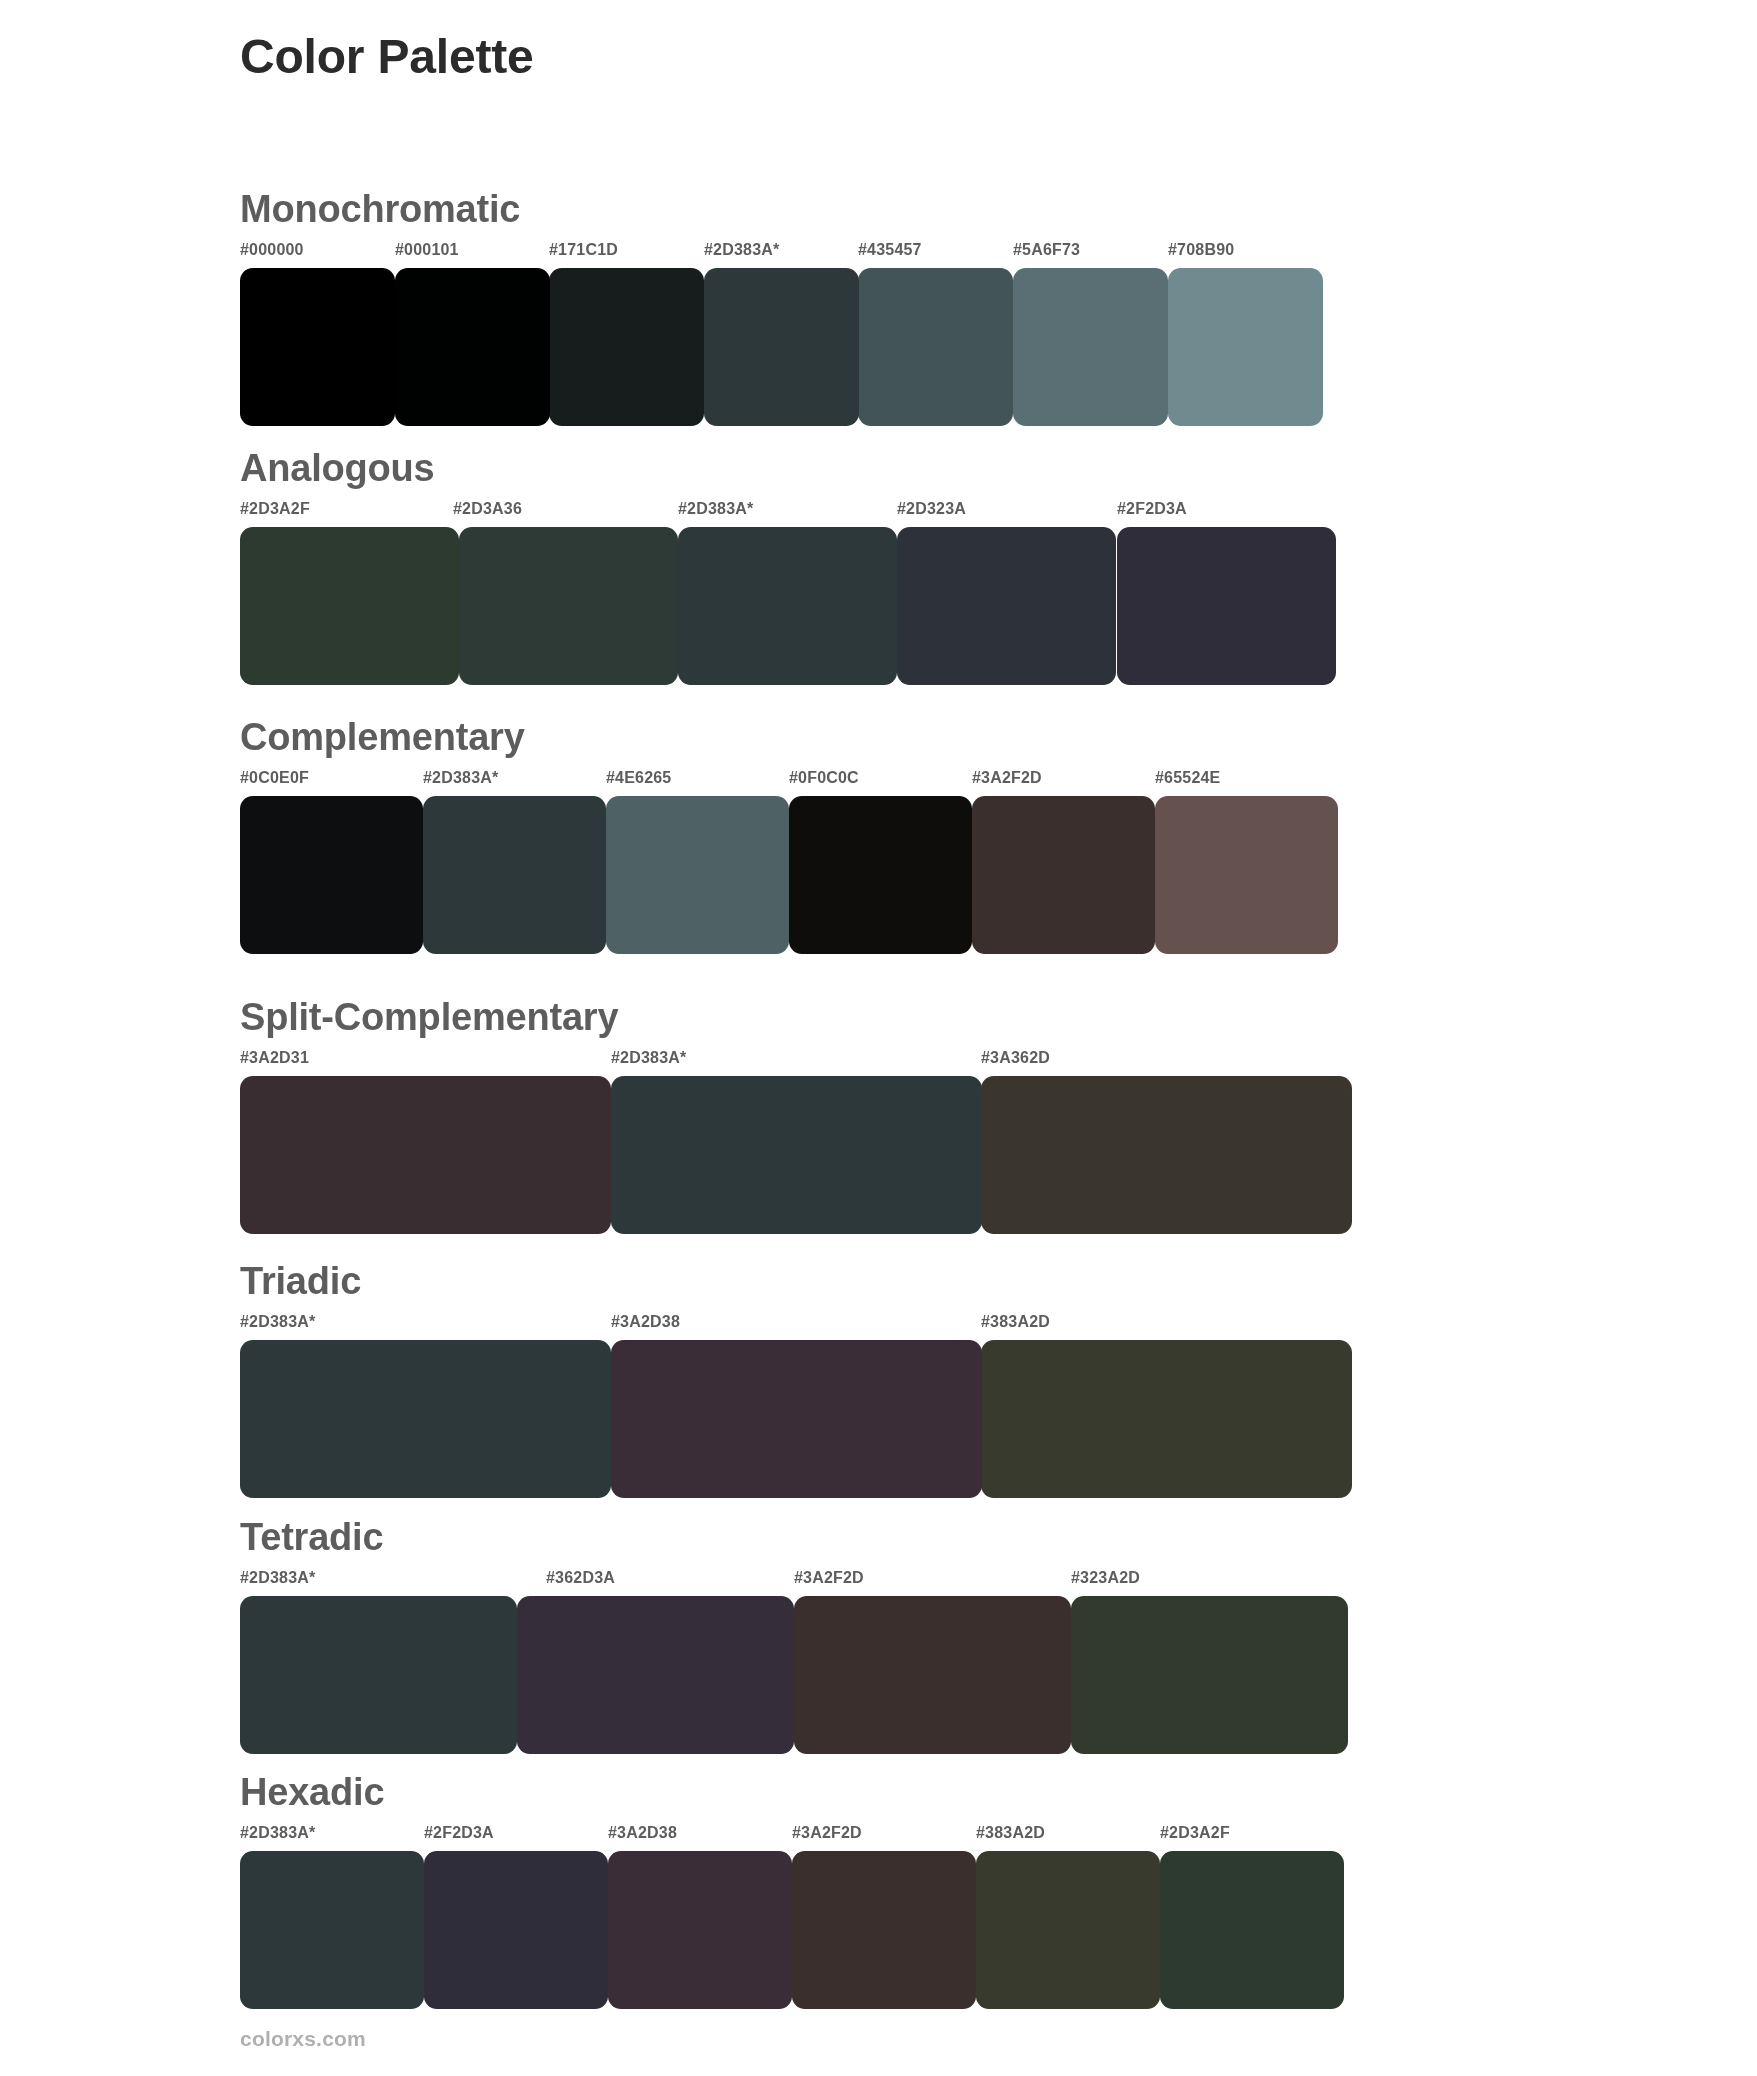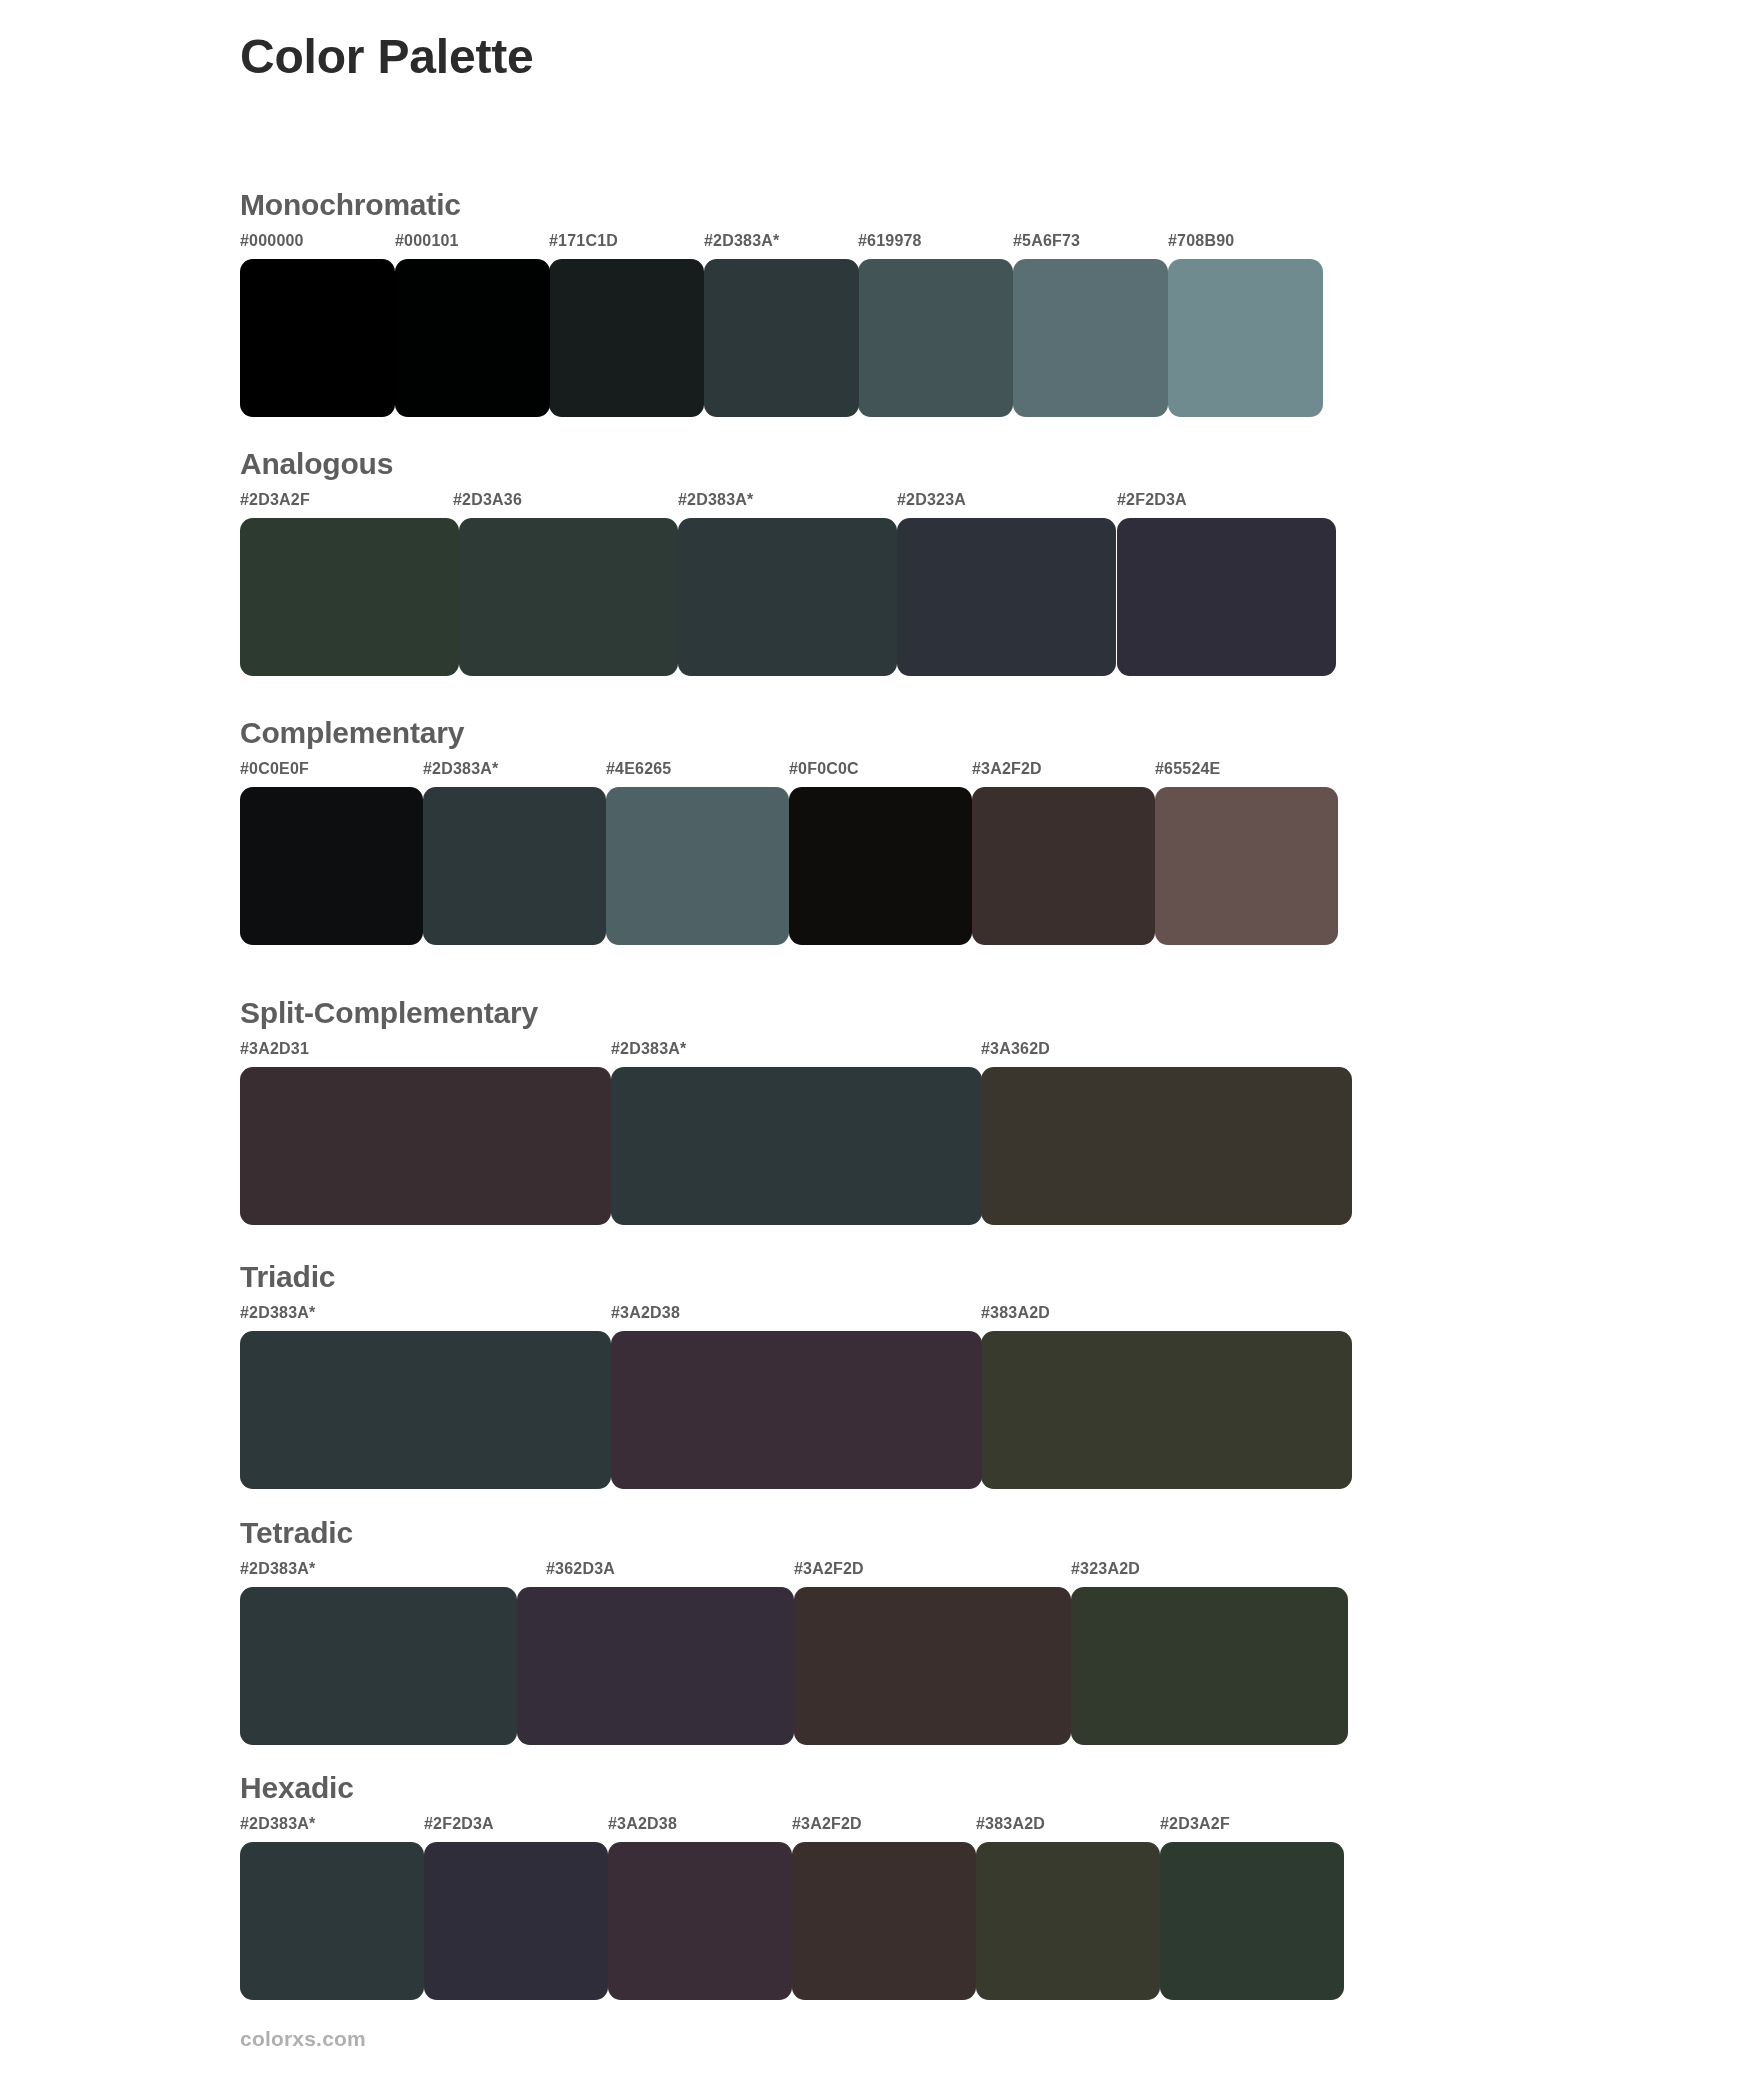--- a/index.html
+++ b/index.html
@@ -47,21 +47,21 @@
     position: absolute;
     left: 0;
     top: 0;
     width: 1757px;
   }
   .section {
     position: absolute;
     left: 240px;
   }
   .section-title {
-    font-size: 30px;
+    font-size: 38px;
     font-weight: bold;
     color: #5d5d5d;
     letter-spacing: -0.2px;
     margin: 0 0 9.6px 0;
     white-space: nowrap;
   }
   .labels {
     position: relative;
     height: 27px;
   }
@@ -104,21 +104,21 @@
   </div>
 
   <div class="sections" id="sections-root">
       <div class="section" style="top: 188px;">
         <div class="section-title">Monochromatic</div>
         <div class="labels">
           <div class="swatch-label" style="left: 0px;">#000000</div>
           <div class="swatch-label" style="left: 155px;">#000101</div>
           <div class="swatch-label" style="left: 309px;">#171C1D</div>
           <div class="swatch-label" style="left: 464px;">#2D383A*</div>
-          <div class="swatch-label" style="left: 618px;">#619978</div>
+          <div class="swatch-label" style="left: 618px;">#435457</div>
           <div class="swatch-label" style="left: 773px;">#5A6F73</div>
           <div class="swatch-label" style="left: 928px;">#708B90</div>
         </div>
         <div class="swatch-row">
           <div class="swatch" title="#000000" style="left: 0px; width: 155px; background: rgb(0, 0, 0); z-index: 7;"></div>
           <div class="swatch" title="#000101" style="left: 155px; width: 155px; background: rgb(0, 1, 1); z-index: 6;"></div>
           <div class="swatch" title="#171C1D" style="left: 309px; width: 155px; background: rgb(23, 28, 29); z-index: 5;"></div>
           <div class="swatch" title="#2D383A*" style="left: 464px; width: 155px; background: rgb(45, 56, 58); z-index: 4;"></div>
           <div class="swatch" title="#435457" style="left: 618px; width: 155px; background: rgb(67, 84, 87); z-index: 3;"></div>
           <div class="swatch" title="#5A6F73" style="left: 773px; width: 155px; background: rgb(90, 111, 115); z-index: 2;"></div>

